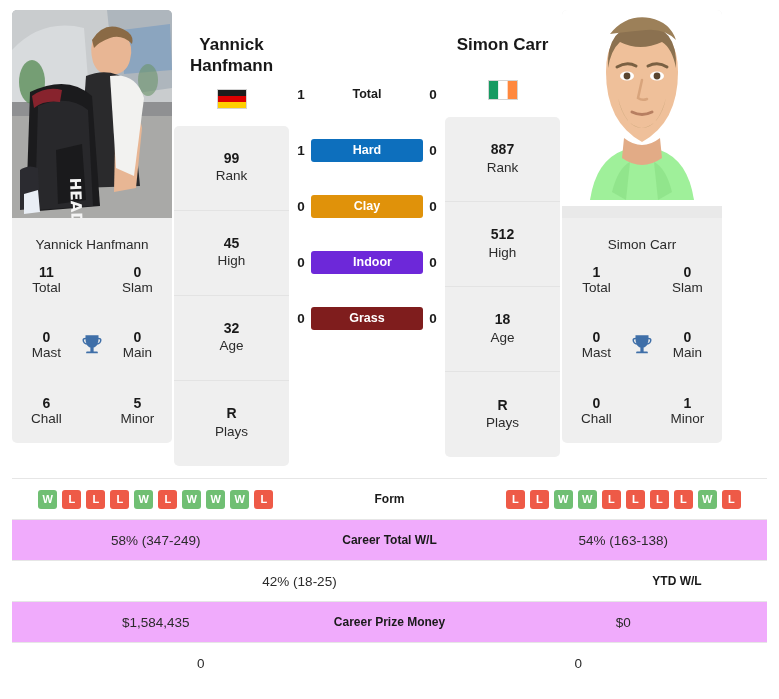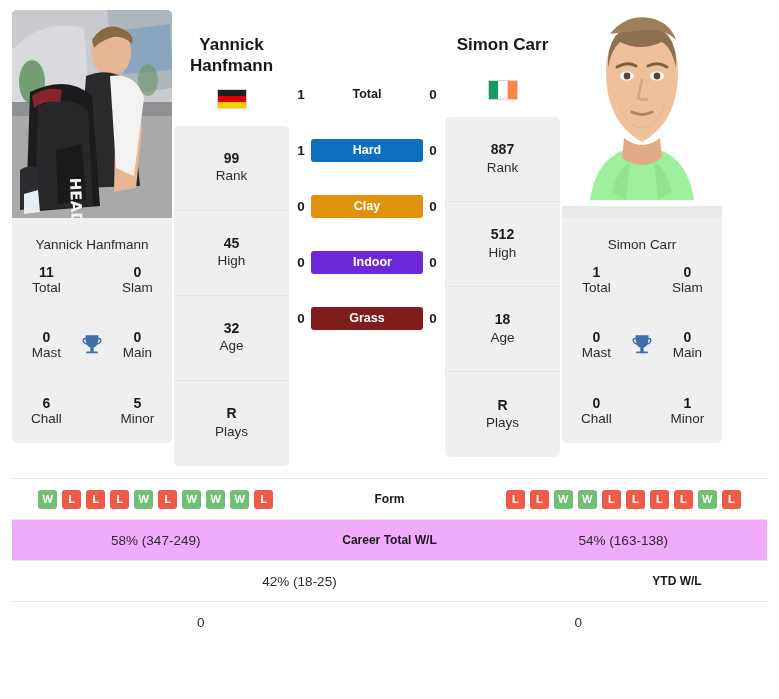--- a/index.html
+++ b/index.html
@@ -437,18 +437,23 @@
     <div class="tcell-left">58% (347-249)</div>
     <div class="tcell-mid">Career Total W/L</div>
     <div class="tcell-right">54% (163-138)</div>
   </div>
 
   <div class="trow">
     <div class="tcell-left">42% (18-25)</div>
     <div class="tcell-mid">YTD W/L</div>
   </div>
 
+  <div class="trow alt">
+    <div class="tcell-left">$1,584,435</div>
+    <div class="tcell-mid">Career Prize Money</div>
+    <div class="tcell-right">$0</div>
+  </div>
 
   <div class="trow">
     <div class="tcell-left">0</div>
     <div class="tcell-right">0</div>
   </div>
 </div>
 
 </body></html>

